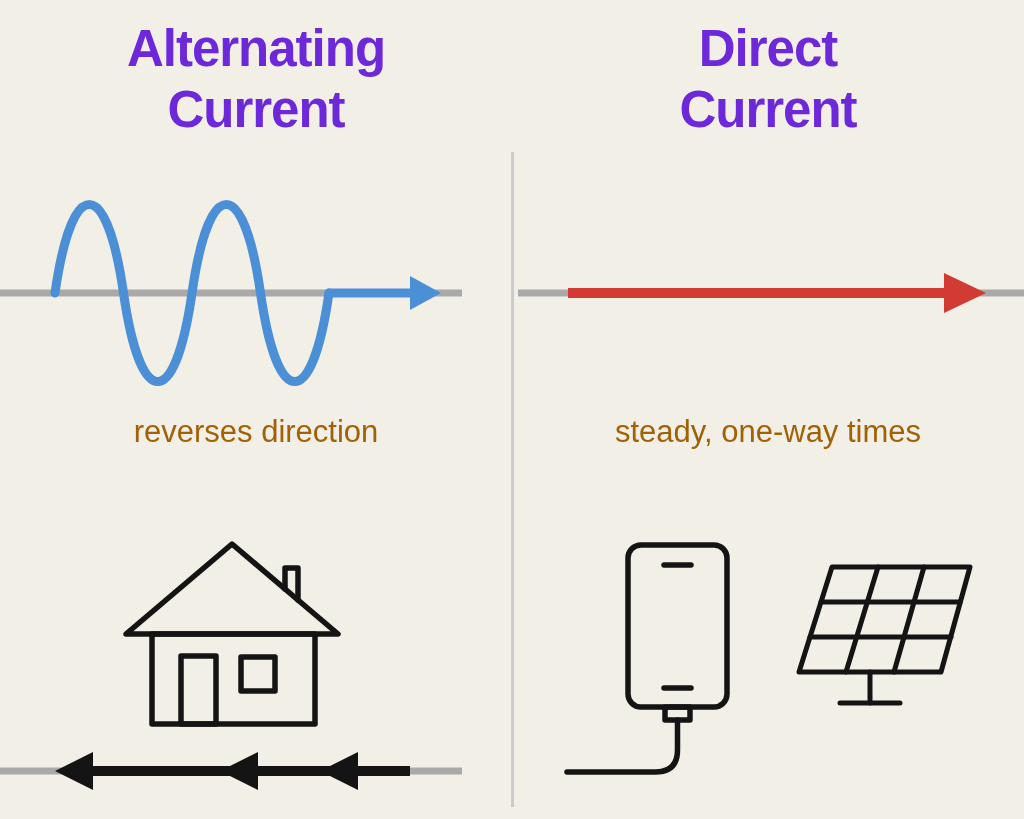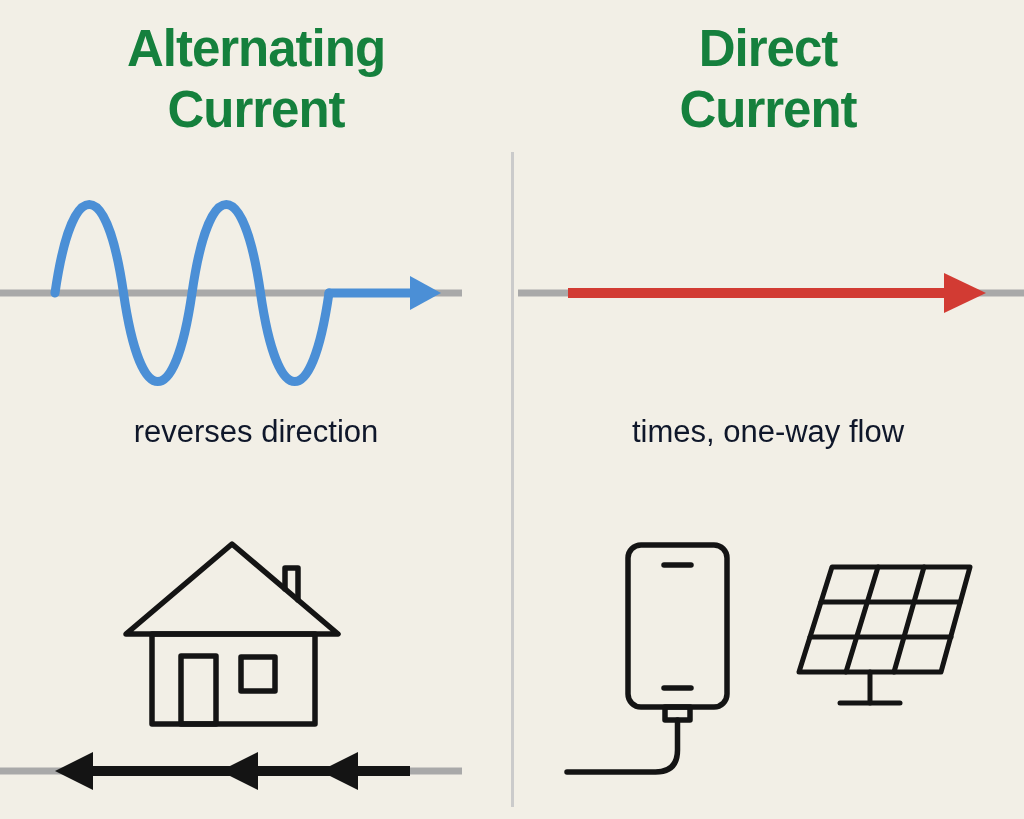--- a/index.html
+++ b/index.html
@@ -20,30 +20,30 @@
   .panel-left  { left: 0; }
   .panel-right { left: 512px; }
   .title {
     position: absolute;
     top: 18px; left: 0; width: 100%;
     text-align: center;
     font-weight: bold;
     font-size: 51px;
     line-height: 61px;
     letter-spacing: -1px;
-    color: #15803d;
+    color: #6d28d9;
   }
   .title-line { display: block; }
   .caption {
     position: absolute;
     top: 409px; left: 0; width: 100%;
     text-align: center;
     font-size: 31px;
     line-height: 46px;
-    color: #0f172a;
+    color: #a16207;
   }
   .caption-line { display: block; }
   .g { position: absolute; display: block; }
   .g-ac-wave     { left: 0;   top: 170px; }
   .g-house       { left: 105px; top: 533px; }
   .g-ac-reverse  { left: 0;   top: 745px; }
   .g-dc-arrow    { left: 0;   top: 258px; }
   .g-phone       { left: 43px;  top: 538px; }
   .g-solar       { left: 273px; top: 555px; }
   .divider {
@@ -107,21 +107,21 @@
       <span class="title-line">Current</span>
     </h1>
 
     <svg class="g g-dc-arrow" width="512" height="70" viewBox="0 0 512 70">
       <line x1="6" y1="35" x2="512" y2="35" stroke="#a9a9a9" stroke-width="7"></line>
       <line x1="56" y1="35" x2="434" y2="35" stroke="#d23b33" stroke-width="10"></line>
       <polygon points="432,15 474,35 432,55" fill="#d23b33"></polygon>
     </svg>
 
     <p class="caption">
-      <span class="caption-line">times, one-way flow</span>
+      <span class="caption-line">steady, one-way times</span>
     </p>
 
     <svg class="g g-phone" width="210" height="260" viewBox="0 0 210 260">
       <g fill="none" stroke="#141414" stroke-width="5.5" stroke-linecap="round" stroke-linejoin="round">
         <rect x="73" y="7" width="99" height="162" rx="13"></rect>
         <line x1="109" y1="27" x2="136" y2="27"></line>
         <line x1="109" y1="150" x2="136" y2="150"></line>
         <rect x="110" y="169" width="25" height="13"></rect>
         <path d="M122.5 182 V212 Q122.5 234 100.5 234 H12"></path>
       </g>

